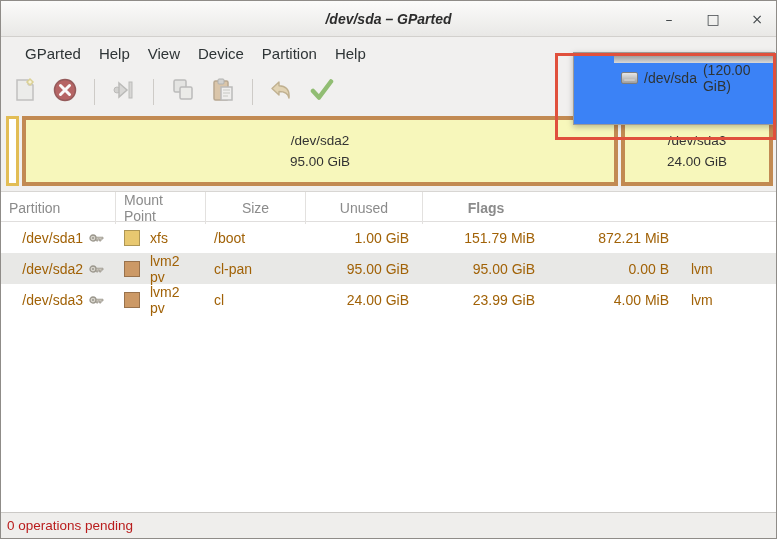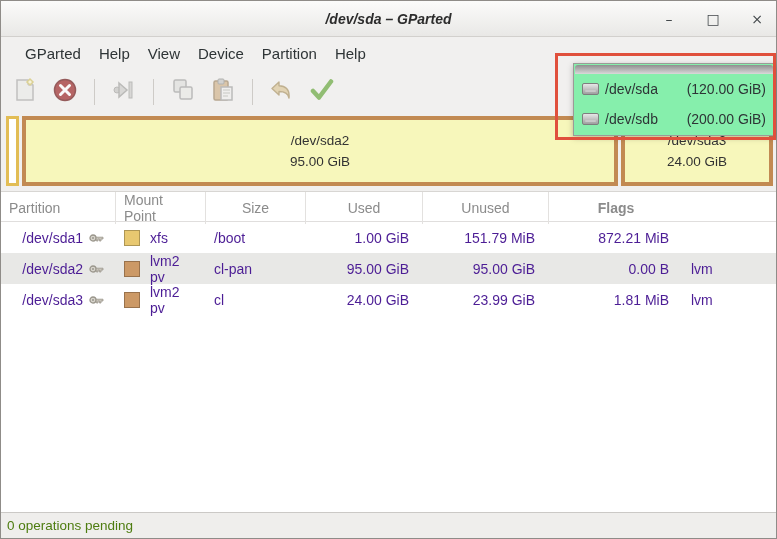--- a/index.html
+++ b/index.html
@@ -69,43 +69,43 @@
   .t-header, .t-row {
     display:grid;
     grid-template-columns:115px 90px 100px 117px 126px 134px 95px;
   }
   .t-header { height:30px; border-bottom:1px solid #e0dedd; }
   .th {
     font-size:14px; color:#8b8b8b; display:flex; align-items:center;
     padding:0 8px; border-right:1px solid #e3e1df;
   }
   .th.center { justify-content:center; }
-  .t-row { height:31px; font-size:14px; color:#4c1d95; }
+  .t-row { height:31px; font-size:14px; color:#a16207; }
   .t-row.selected { background:#e8e8e6; }
   .cell { display:flex; align-items:center; padding:0 8px; }
   .cell.part { justify-content:flex-end; gap:6px; padding-right:12px; }
   .cell.num { justify-content:flex-end; padding-right:14px; }
   .fs-swatch {
     width:16px; height:16px; margin-right:10px;
     border:1px solid rgba(0,0,0,.25); flex:none;
   }
 
   
   .statusbar {
     position:absolute; left:0; right:0; bottom:0; height:26px;
     background:#efeeec; border-top:1px solid #cbc9c6;
     display:flex; align-items:center; padding-left:6px;
-    font-size:13.5px; color:#4d7c0f;
+    font-size:13.5px; color:#b91c1c;
   }
 
   
   .device-popup {
-    position:absolute; left:572px; top:62px; width:202px; height:73px;
-    background:#86efac; border:1px solid #9c9a97;
-    box-shadow:0 2px 6px rgba(0,0,0,.25); z-index:50;
+    position:absolute; left:572px; top:51px; width:202px; height:73px;
+    background:#3b82f6; border:1px solid #9c9a97;
+    box-shadow:0 2px 6px rgba(0,0,0,.25); z-index:50;padding-left:39px;
   }
   .popup-strip {
     height:9px; margin:1px 1px 0 1px;
     background:linear-gradient(#8f8f8f,#d9d9d9);
     border-radius:3px 3px 0 0;
   }
   .device-item {
     height:30px; display:flex; align-items:center; padding:0 8px; gap:6px;
     font-size:14px; color:#2e3436;
   }
@@ -228,21 +228,20 @@
         <span>24.00 GiB</span>
       </div>
     </div>
   </div>
 
   <div class="ptable">
     <div class="t-header">
       <div class="th">Partition</div>
       <div class="th">Mount Point</div>
       <div class="th center">Size</div>
-      <div class="th center">Used</div>
       <div class="th center">Unused</div>
       <div class="th center" style="border-right:none;font-weight:bold;">Flags</div>
     </div>
 
     <div class="t-row">
       <div class="cell part">
         <span>/dev/sda1</span>
         <span class="keyicon">
           <svg width="15" height="10" viewBox="0 0 15 10">
               <circle cx="4" cy="5" r="3" fill="#d8d5cd" stroke="#9a968c" stroke-width="1.3"></circle>
@@ -294,38 +293,33 @@
             </svg>
         </span>
       </div>
       <div class="cell">
           <span class="fs-swatch" style="background-color: rgb(204, 153, 102);"></span>
           <span>lvm2 pv</span>
         </div>
       <div class="cell">cl</div>
       <div class="cell num">24.00 GiB</div>
       <div class="cell num">23.99 GiB</div>
-      <div class="cell num">1.81 MiB</div>
+      <div class="cell num">4.00 MiB</div>
       <div class="cell">lvm</div>
     </div>
   </div>
 
   <div class="statusbar">
     <span>0 operations pending</span>
   </div>
 
   <div class="device-popup">
     <div class="popup-strip"></div>
     <div class="device-item">
       <span class="disk-glyph"></span>
       <span>/dev/sda</span>
       <span class="device-size">(120.00 GiB)</span>
     </div>
-    <div class="device-item">
-      <span class="disk-glyph"></span>
-      <span>/dev/sdb</span>
-      <span class="device-size">(200.00 GiB)</span>
-    </div>
   </div>
 
   <div class="annotation" style="border-color: rgb(224, 80, 60);"></div>
 
 </div>
 
 </body></html>

